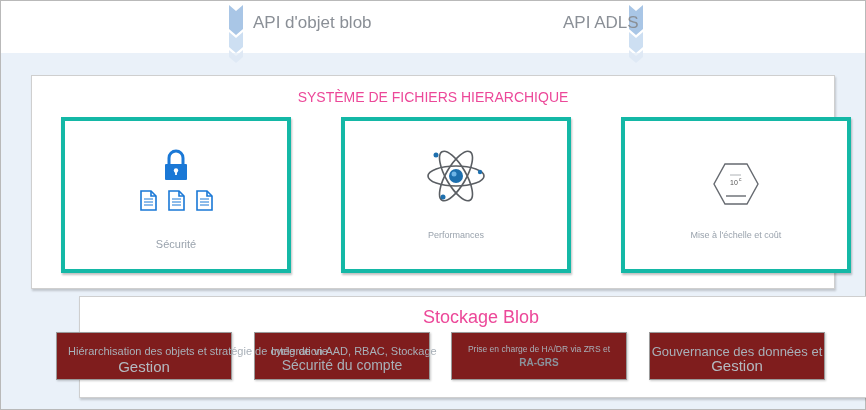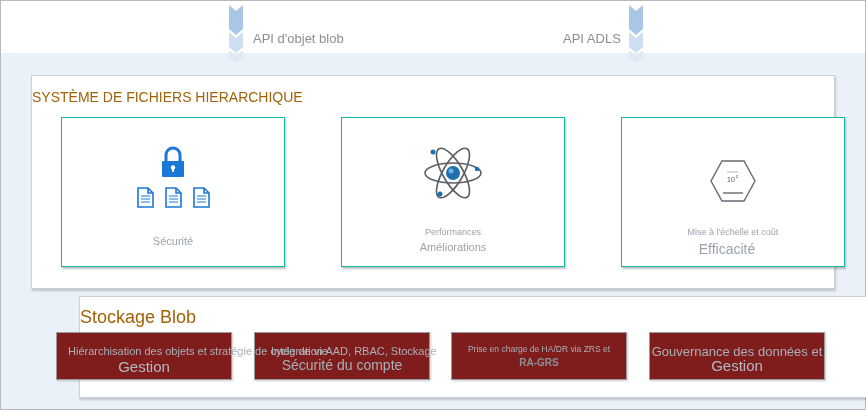--- a/index.html
+++ b/index.html
@@ -1,23 +1,23 @@
 <!DOCTYPE html>
 <html><head>
 <meta charset="utf-8">
 <style>
   html, body { margin: 0; padding: 0; }
   body { width: 866px; height: 410px; position: relative; overflow: hidden; background: #ffffff; font-family: "Liberation Sans", sans-serif; }
   .frame { position: absolute; left: 0; top: 0; width: 864px; height: 408px; border: 1px solid #b9b9b9; background: #ffffff; }
   .bluearea { position: absolute; left: 1px; top: 53px; width: 864px; height: 356px; background: #eaf1f9; }
-  .api-label { position: absolute; top: 31px; font-size: 13px; color: #8a8f96; white-space: nowrap; }
+  .api-label { position: absolute; top: 13px; font-size: 17px; color: #8a8f96; white-space: nowrap; }
   .chev { position: absolute; top: 5px; width: 14px; height: 58px; }
   .panel { position: absolute; background: #ffffff; border: 1px solid #cfcfcf; box-shadow: 1px 2px 2px rgba(0,0,0,0.18); }
-  .panel-title { position: absolute; left: 0; right: 0; text-align: left; color: #a16207; white-space: nowrap; }
-  .card { position: absolute; width: 222px; height: 148px; background: #ffffff; border: 1px solid #14b8a6; box-shadow: 1px 2px 2px rgba(0,0,0,0.25); }
+  .panel-title { position: absolute; left: 0; right: 0; text-align: center; color: #ec4899; white-space: nowrap; }
+  .card { position: absolute; width: 222px; height: 148px; background: #ffffff; border: 4px solid #14b8a6; box-shadow: 1px 2px 2px rgba(0,0,0,0.25); }
   .card-icon { position: absolute; left: 0; right: 0; display: flex; justify-content: center; }
   .card-sub { position: absolute; left: 0; right: 0; text-align: center; font-size: 9px; color: #9aa3ad; white-space: nowrap; }
   .card-main { position: absolute; left: 0; right: 0; text-align: center; font-size: 11px; color: #9aa3ad; white-space: nowrap; }
   .sub { position: absolute; width: 174px; height: 46px; background: #7f1d1d; border: 1px solid #9a9a9a; box-shadow: 1px 1px 2px rgba(0,0,0,0.2); }
   .sub-line1 { position: absolute; top: 11px; left: 0; right: 0; text-align: center; font-size: 9px; color: #a8b0b8; white-space: nowrap; }
   .sub-line2 { position: absolute; top: 25px; left: 0; right: 0; text-align: center; font-size: 14px; color: #b4bac1; white-space: nowrap; }
   .overflow-text { position: absolute; white-space: nowrap; color: #a8b0b8; }
 </style>
 </head>
 <body>
@@ -83,35 +83,33 @@
         <ellipse cx="32" cy="27" rx="28" ry="10" transform="rotate(-60 32 27)"></ellipse>
       </g>
       <circle cx="32" cy="27" r="7" fill="#1d6fae"></circle>
       <circle cx="30" cy="25" r="2.5" fill="#6fb4e6"></circle>
       <circle cx="12" cy="6" r="2.5" fill="#1d6fae"></circle>
       <circle cx="56" cy="23" r="2.2" fill="#1d6fae"></circle>
       <circle cx="19" cy="48" r="2.5" fill="#1d6fae"></circle>
     </svg>
   </div>
   <div class="card-sub" style="top:109px;">Performances</div>
-  <div class="card-main" style="top:123px;">Améliorations</div>
 </div>
 
 <div class="card" style="left:621px; top:117px;">
   <div class="card-icon" style="top:42px;">
     <svg width="46" height="42" viewBox="0 0 46 42">
       <polygon points="12,1 34,1 45,21 34,41 12,41 1,21" fill="none" stroke="#666a70" stroke-width="1.4"></polygon>
       <line x1="13" y1="33" x2="33" y2="33" stroke="#666a70" stroke-width="1.4"></line>
       <line x1="17" y1="12" x2="28" y2="12" stroke="#9a9ea3" stroke-width="0.8"></line>
       <text x="17" y="22" font-size="7" fill="#555" font-family="Liberation Sans, sans-serif">10</text>
       <text x="26" y="18" font-size="5" fill="#555" font-family="Liberation Sans, sans-serif">c</text>
     </svg>
   </div>
   <div class="card-sub" style="top:109px;">Mise à l'échelle et coût</div>
-  <div class="card-main" style="top:123px; font-size:14px; left:-12px;">Efficacité</div>
 </div>
 
 <div class="panel" style="left:31px; top:296px; width:802px; height:100px;margin-left:48px;">
   <div class="panel-title" style="top:10px; font-size:18px;">Stockage Blob</div>
 </div>
 
 <div class="sub" style="left:56px; top:332px;">
   <div class="sub-line2" style="top:25px; font-size:15px;">Gestion</div>
 </div>
 <div class="sub" style="left:254px; top:332px;">

